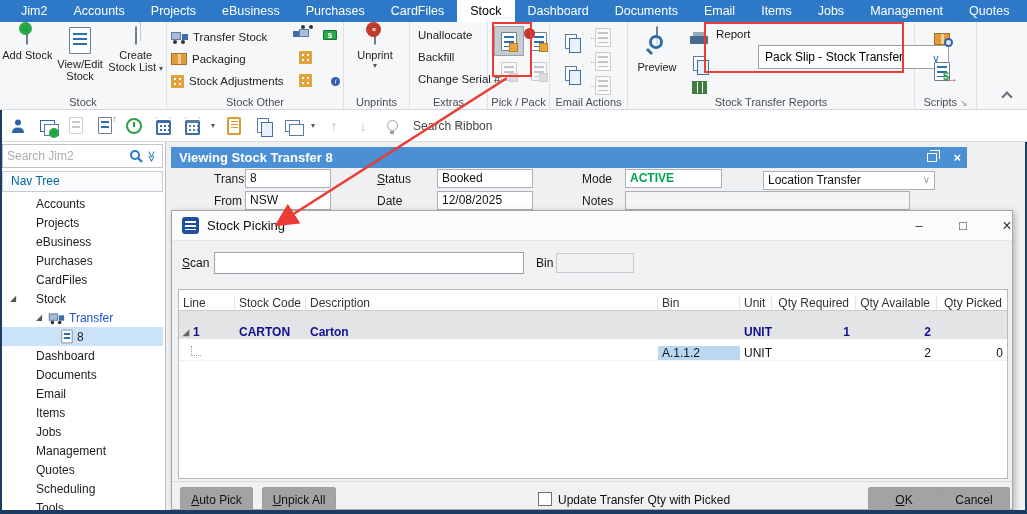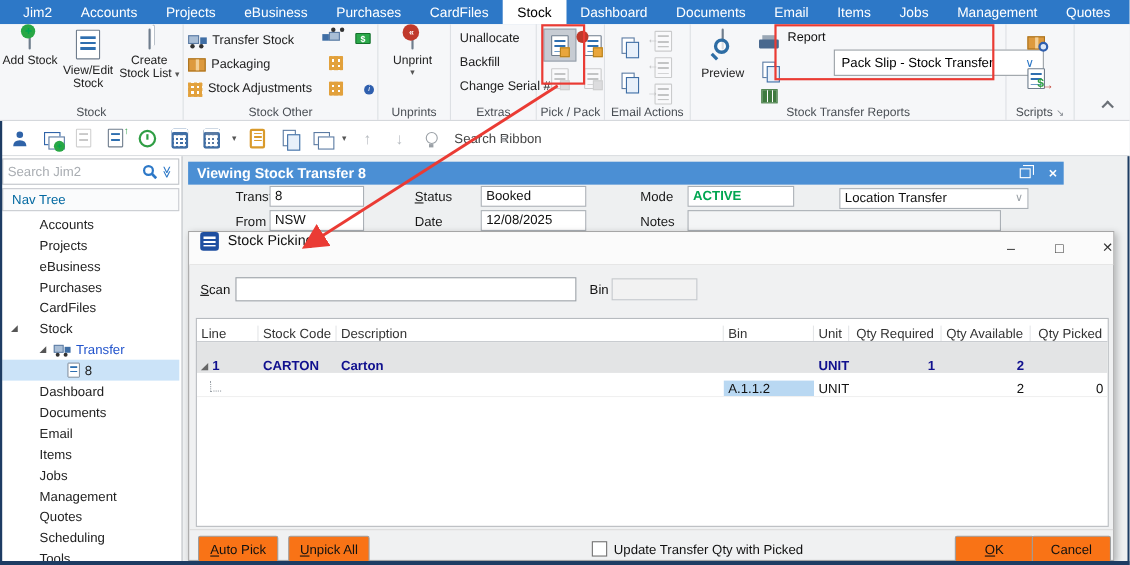--- a/index.html
+++ b/index.html
@@ -114,21 +114,21 @@
   .flabel { position:absolute; color:#1a1a1a; white-space:nowrap;margin-left:37px; }
   .finput { position:absolute; height:19px; background:#fff; border:1px solid #aab0b6; font-size:12px; padding:1px 4px; color:#111; }
   .finput.ro { background:#f4f5f6; }
   .fselect { position:absolute; height:19px; background:#fff; border:1px solid #aab0b6; font-size:12px; padding:1px 4px; color:#111; }
   .fselect .chev { position:absolute; right:4px; top:2px; color:#9aa0a6; font-size:10px; }
   .green { color:#00a651; font-weight:bold; }
   .ul { text-decoration:underline; }
 
   
   .dialog { position:absolute; left:171px; top:210px; width:842px; height:300px; background:#f0f1f2; border:1px solid #a6a6a6; box-shadow:2px 2px 6px rgba(0,0,0,.25); }
-  .dtitle { position:absolute; left:0; top:0; right:0; height:30px; background:#fbfbfb; border-bottom:1px solid #e6e6e6; display:flex; padding-left:10px; gap:8px; }
+  .dtitle { position:absolute; left:0; top:0; right:0; height:30px; background:#fbfbfb; border-bottom:1px solid #e6e6e6; display:flex; align-items:center; padding-left:10px; gap:8px; }
   .dlogo { width:17px; height:17px; background:#1f4fa0; border-radius:3px; position:relative; }
   .dlogo::after { content:""; position:absolute; left:3px; right:3px; top:4px; height:9px;
       background:repeating-linear-gradient(to bottom,#fff 0 2px,transparent 2px 4px); }
   .dtitle .ttl { font-size:13px; color:#111; }
   .dwbtn { position:absolute; top:0; width:34px; height:29px; display:flex; align-items:center; justify-content:center; color:#333; font-size:13px; }
   .dinput { position:absolute; background:#fff; border:1px solid #9aa0a6; height:22px; font-size:12px; padding:2px 4px; }
   .dinput.disabled { background:#f2f2f2; border:1px solid #c5c9cd; }
   .dlabel { position:absolute; font-size:12px; color:#111; }
 
   .ptable { position:absolute; left:6px; top:78px; width:830px; height:190px; background:#fff; border:1px solid #b7bbbf; overflow:hidden; }
@@ -136,21 +136,21 @@
   .pcell { flex:none; font-size:12px; padding:0 4px; display:flex; align-items:center; overflow:hidden; white-space:nowrap; }
   .phead { height:21px; border-bottom:1px solid #c9ccd0; }
   .phead .pcell { color:#333; border-right:1px solid #e4e6e8; }
   .grow { height:28px; background:#e3e4e5; font-weight:bold; color:#10108e; }
   .drow { height:22px; border-bottom:1px solid #f0f0f0; color:#111; }
   .num { justify-content:flex-end; padding-right:6px; }
   .binhl { background:#b9d8f2; }
   .elbow { width:10px; height:10px; border-left:1px dotted #9aa0a6; border-bottom:1px dotted #9aa0a6; margin-left:8px; margin-bottom:4px; }
 
   .dfooter-sep { position:absolute; left:0; right:0; top:270px; border-top:1px solid #dcdcdc; }
-  .dbtn { position:absolute; top:276px; height:25px; background:#f97316; border:1px solid #9e9e9e; border-radius:2px; font-size:12px; color:#111; display:flex; align-items:center; justify-content:center; }
+  .dbtn { position:absolute; top:276px; height:25px; background:#a3a3a3; border:1px solid #9e9e9e; border-radius:2px; font-size:12px; color:#111; display:flex; align-items:center; justify-content:center; }
   .chkbox { position:absolute; width:14px; height:14px; border:1px solid #707070; background:#fff; top:281px; }
   .chklabel { position:absolute; top:282px; font-size:12px; color:#111; }
 
   
   .anno { position:absolute; border:2.5px solid #ea3b34; background:transparent; z-index:60; }
   #arrow-svg { position:absolute; left:0; top:0; z-index:60; pointer-events:none; }
 
   
   .frame-b { position:absolute; left:0; bottom:0; width:1027px; height:4px; background:#1d3c63; z-index:70; }
   .frame-l { position:absolute; left:0; top:110px; width:2px; height:404px; background:#1d3c63; z-index:70; }

